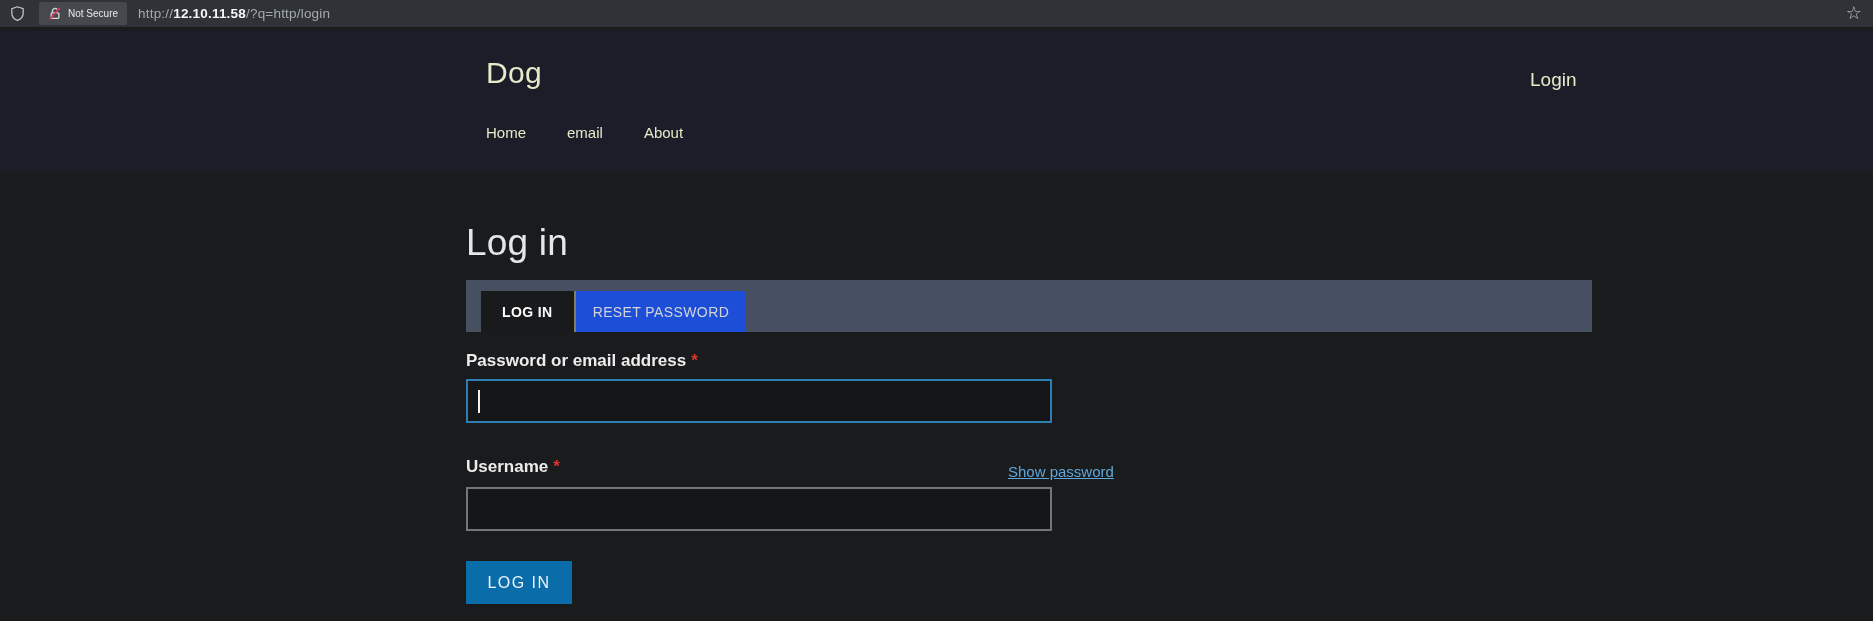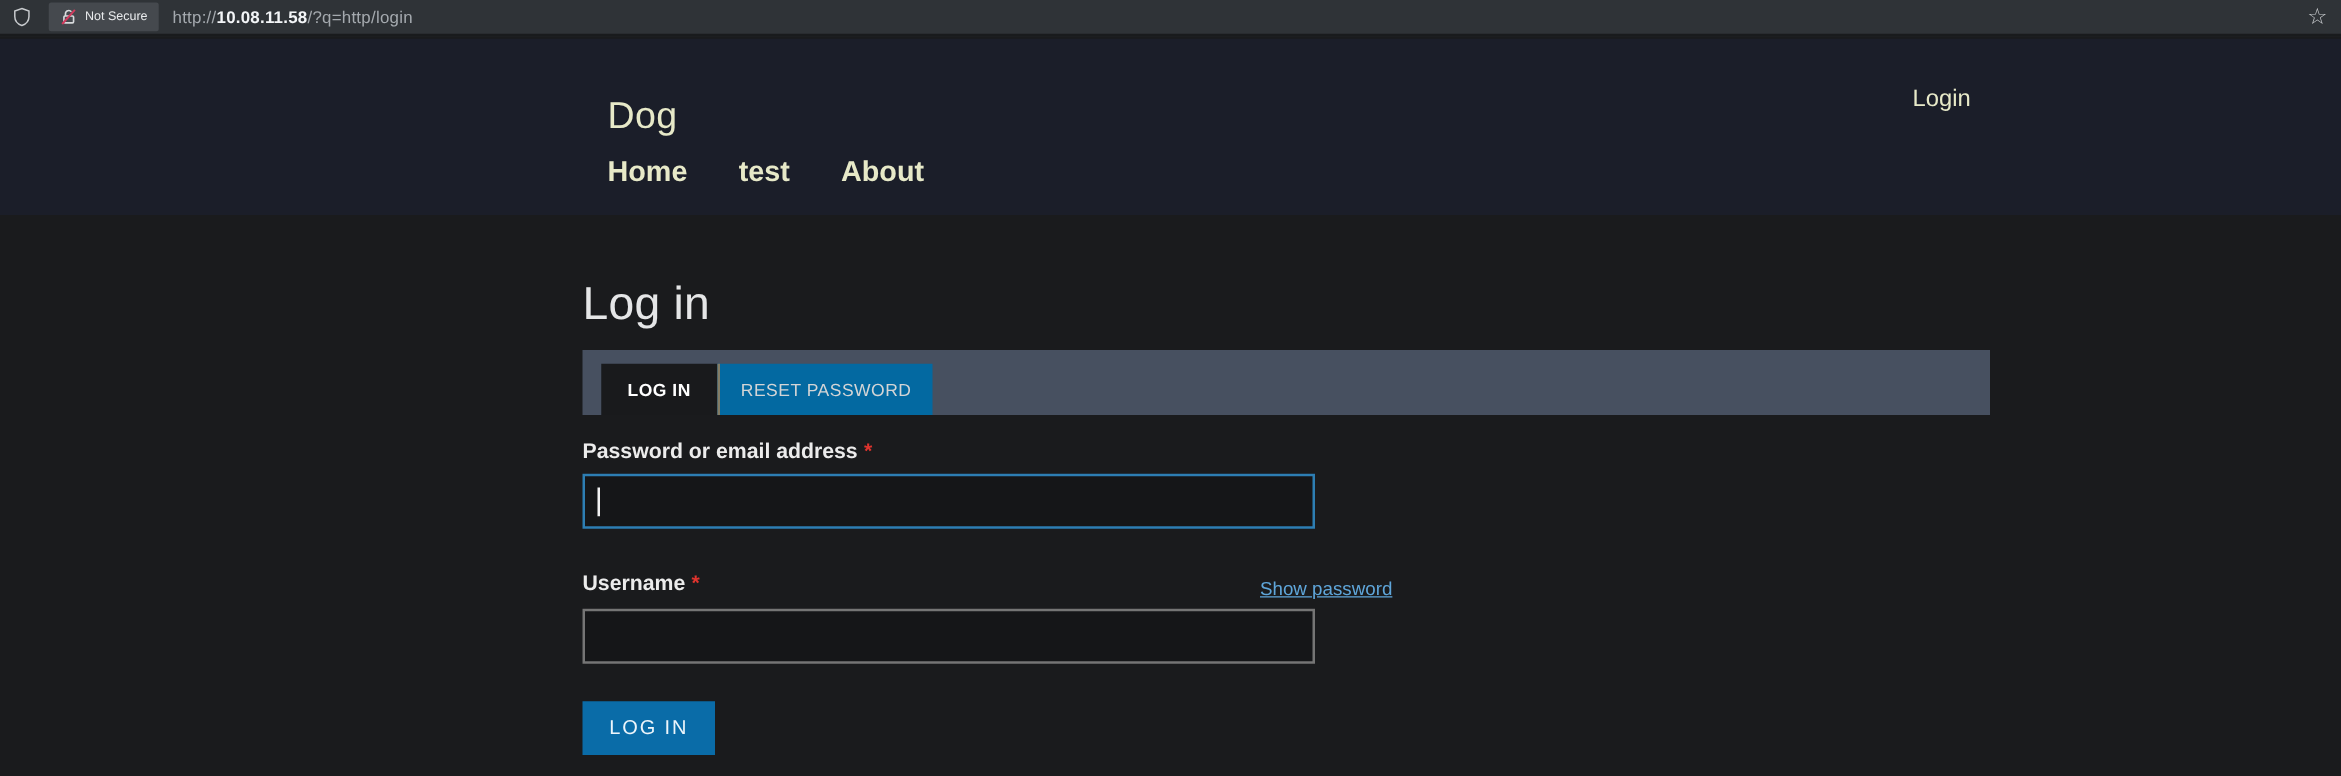--- a/index.html
+++ b/index.html
@@ -54,42 +54,42 @@
   }
   .login-link{
     position:absolute;left:1530px;top:38px;
     font-size:19px;color:var(--brand-cream);text-decoration:none;
   }
   .main-nav{
     position:absolute;left:486px;top:93px;
     display:flex;gap:41px;
   }
   .main-nav a{
-    font-size:23px;color:var(--brand-cream);text-decoration:none;font-weight:bold;
+    font-size:15px;color:var(--brand-cream);text-decoration:none;
   }
 
   
   .page-title{
     position:absolute;left:466px;top:222px;
     font-size:37px;font-weight:400;color:#e5e6e7;letter-spacing:.2px;
   }
   .tabs-bar{
     position:absolute;left:466px;top:280px;width:1126px;height:52px;
     background:var(--tab-bar);
     display:flex;align-items:flex-end;padding-left:15px;
   }
   .tab{
     height:41px;display:flex;align-items:center;
     font-size:14px;letter-spacing:.4px;cursor:default;
   }
   .tab.active{
     background:#191a1c;color:#ffffff;font-weight:bold;padding:0 21px;
   }
   .tab.inactive{
-    background:#0369a1;color:#d4d5d6;padding:0 17px;
+    background:#1d4ed8;color:#d4d5d6;padding:0 17px;
     border-left:2px solid #837d66;
     text-align:right;
   }
 
   .field-label{
     position:absolute;left:466px;
     font-size:17px;font-weight:bold;color:#ececec;
   }
   .req{color:var(--required-red);margin-left:5px;font-weight:bold;}
 
@@ -129,31 +129,31 @@
   </span>
   <div class="chip">
     <svg width="14" height="15" viewBox="0 0 16 16">
       <path d="M5 7.2V5.2a3 3 0 0 1 5.4-1.8" fill="none" stroke="#d8dadc" stroke-width="1.5"></path>
       <rect x="3.6" y="7.2" width="8.8" height="6.3" rx="1" fill="none" stroke="#d8dadc" stroke-width="1.5"></rect>
       <line x1="2" y1="14.5" x2="13.6" y2="1.6" stroke="#d23b5e" stroke-width="1.8"></line>
     </svg>
     <span>Not Secure</span>
   </div>
   <div class="url">
-    <span class="dim">http://</span><span class="host">10.08.11.58</span><span class="dim">/?q=http/login</span>
+    <span class="dim">http://</span><span class="host">12.10.11.58</span><span class="dim">/?q=http/login</span>
   </div>
   <span class="star">☆</span>
 </div>
 
 <header class="site-header">
-  <a class="logo" href="#" style="text-decoration:none;margin-top:20px;">Dog</a>
+  <a class="logo" href="#" style="text-decoration:none;">Dog</a>
   <a class="login-link" href="#">Login</a>
   <nav class="main-nav">
     <a href="#">Home</a>
-    <a href="#">test</a>
+    <a href="#">email</a>
     <a href="#">About</a>
   </nav>
 </header>
 
 <main>
   <h1 class="page-title">Log in</h1>
 
   <div class="tabs-bar">
     <div class="tab active">LOG IN</div>
     <div class="tab inactive">RESET PASSWORD</div>

